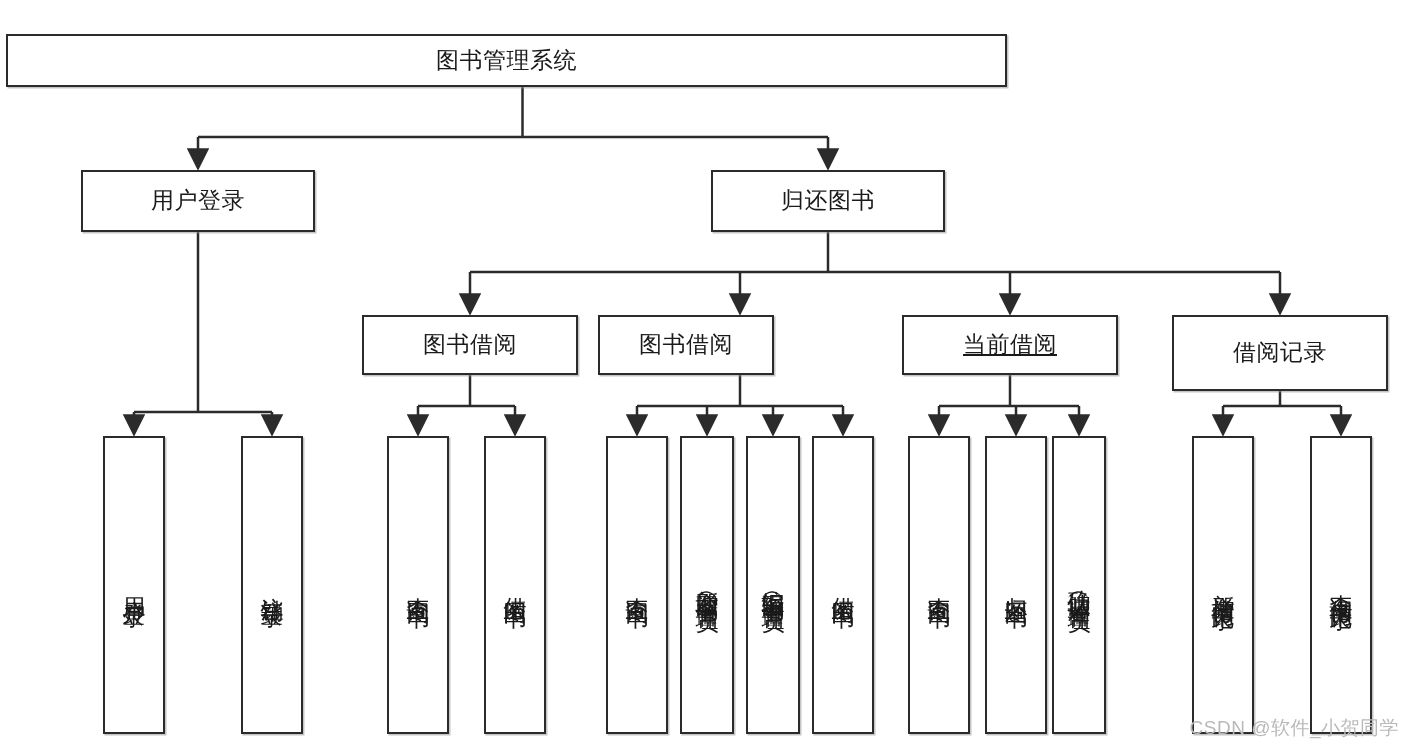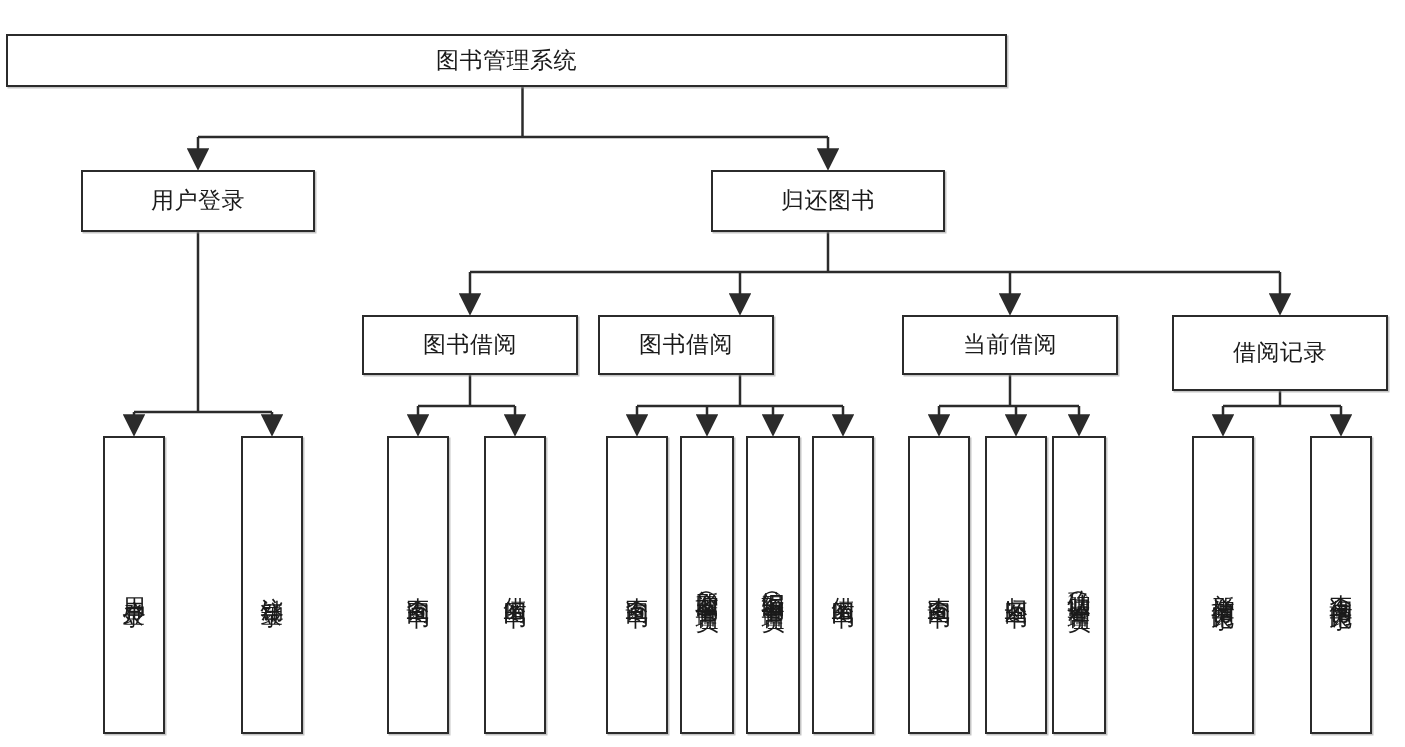--- a/index.html
+++ b/index.html
@@ -122,21 +122,21 @@
       </div>
       <div class="node horiz" style="left: 711px; top: 170px; width: 234px; height: 62px;">
         <span class="label">归还图书</span>
       </div>
       <div class="node horiz" style="left: 362px; top: 315px; width: 216px; height: 60px;">
         <span class="label">图书借阅</span>
       </div>
       <div class="node horiz" style="left: 598px; top: 315px; width: 176px; height: 60px;">
         <span class="label">图书借阅</span>
       </div>
-      <div class="node horiz" style="left: 902px; top: 315px; width: 216px; height: 60px;">
+      <div class="node horiz" style="left: 902px; top: 315px; width: 216px; height: 60px; text-decoration: underline;">
         <span class="label">当前借阅</span>
       </div>
       <div class="node horiz" style="left: 1172px; top: 315px; width: 216px; height: 76px;">
         <span class="label">借阅记录</span>
       </div>
       <div class="node vert" style="left: 103px; top: 436px; width: 62px; height: 298px;">
         <span class="label">用户登录</span>
       </div>
       <div class="node vert" style="left: 241px; top: 436px; width: 62px; height: 298px;">
         <span class="label">注销登录</span>
@@ -168,13 +168,14 @@
       <div class="node vert" style="left: 1052px; top: 436px; width: 54px; height: 298px;">
         <span class="label">确认归还（管理员）</span>
       </div>
       <div class="node vert" style="left: 1192px; top: 436px; width: 62px; height: 298px;">
         <span class="label">新增借阅记录</span>
       </div>
       <div class="node vert" style="left: 1310px; top: 436px; width: 62px; height: 298px;">
         <span class="label">查询借阅记录</span>
       </div>
     </div>
+  <div id="watermark">CSDN @软件_小贺同学</div>
 </div>
 
 </body></html>

